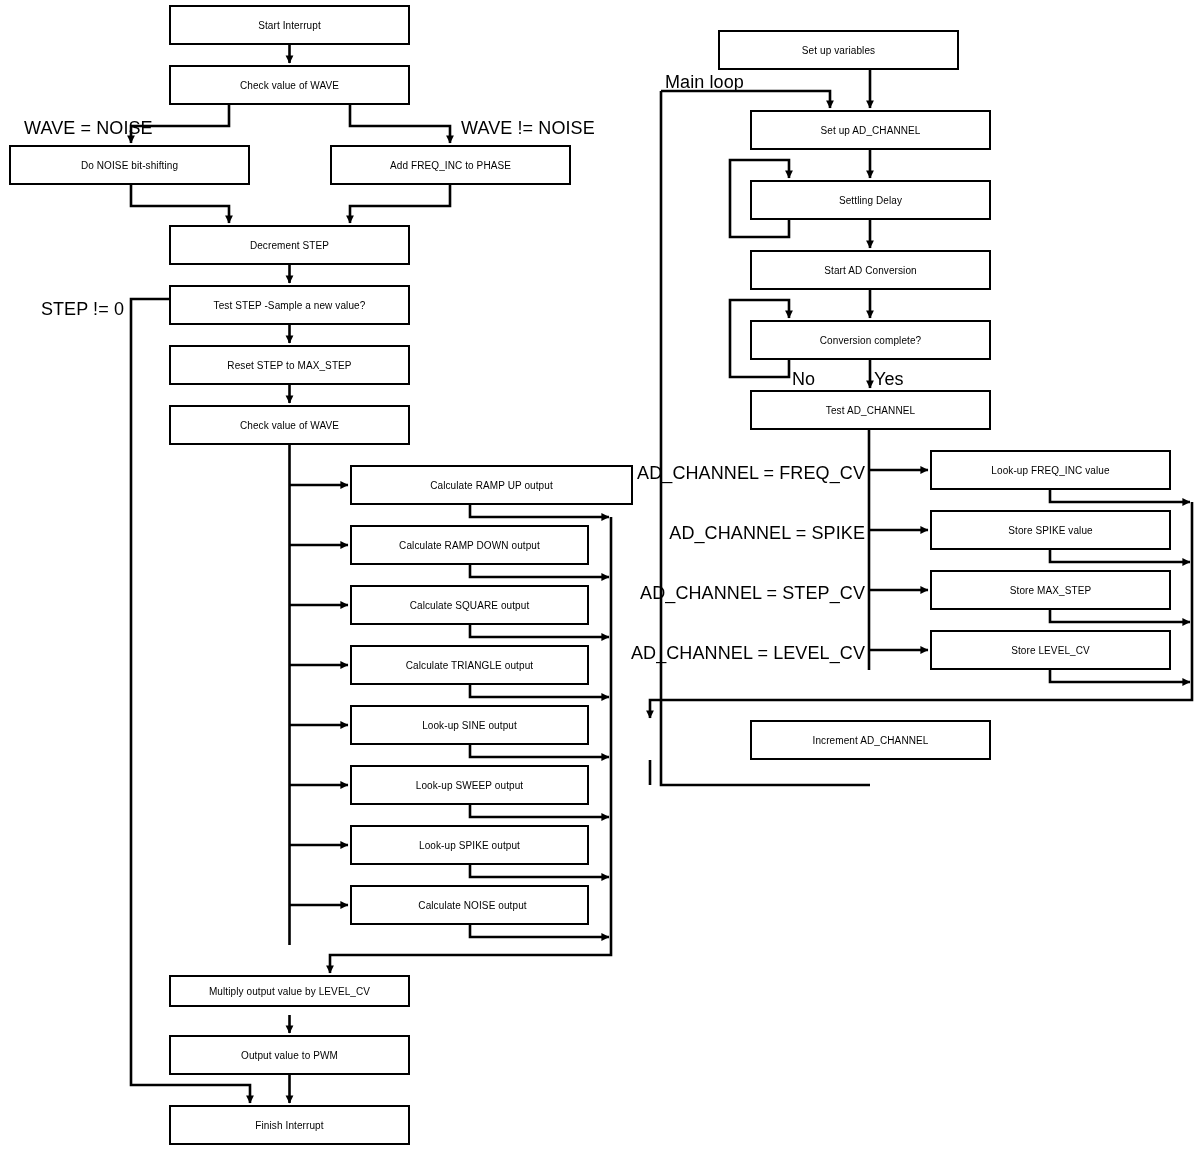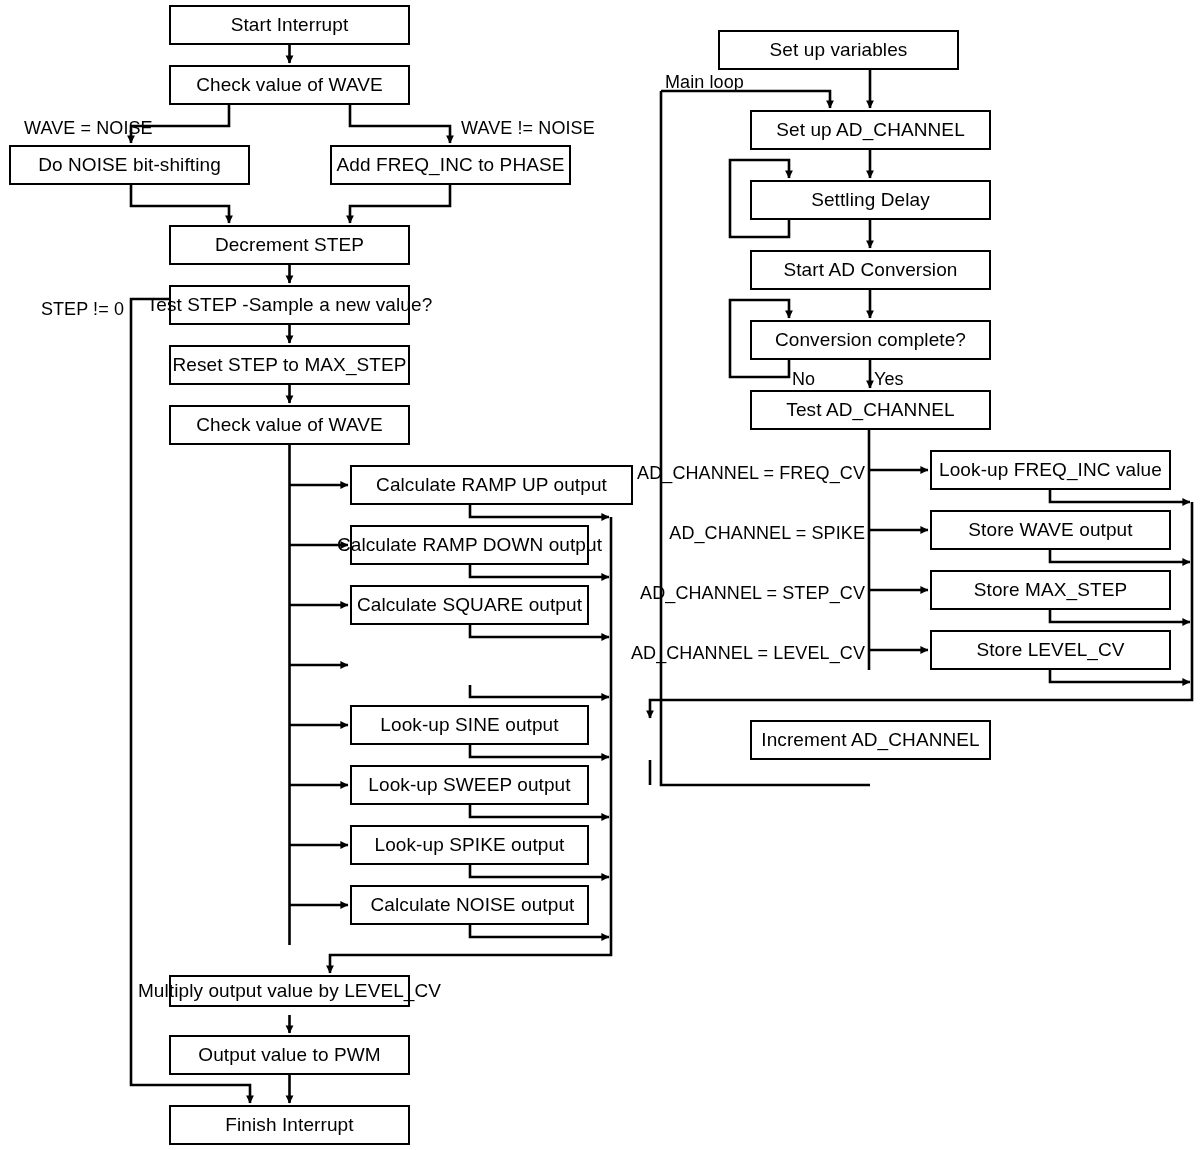--- a/index.html
+++ b/index.html
@@ -13,21 +13,21 @@
   }
   #wires{position:absolute;left:0;top:0;width:1200px;height:1150px;}
   .node{
     position:absolute;
     box-sizing:border-box;
     border:2px solid #000000;
     background:#ffffff;
     display:flex;
     align-items:center;
     justify-content:center;
-    font-size:19px;
+    font-size:10px;
     color:#000000;
     line-height:1.1;
     white-space:nowrap;
     letter-spacing:0.1px;
   }
   .elabel{
     position:absolute;
     font-size:18px;
     color:#000000;
     white-space:nowrap;
@@ -127,20 +127,21 @@
   <div class="node" style="left:9px;top:145px;width:241px;height:40px;">Do NOISE bit-shifting</div>
   <div class="node" style="left:330px;top:145px;width:241px;height:40px;">Add FREQ_INC to PHASE</div>
   <div class="node" style="left:169px;top:225px;width:241px;height:40px;">Decrement STEP</div>
   <div class="node" style="left:169px;top:285px;width:241px;height:40px;">Test STEP -Sample a new value?</div>
   <div class="node" style="left:169px;top:345px;width:241px;height:40px;">Reset STEP to MAX_STEP</div>
   <div class="node" style="left:169px;top:405px;width:241px;height:40px;">Check value of WAVE</div>
 
   <div class="node" style="left:350px;top:465px;width:283px;height:40px;">Calculate RAMP UP output</div>
   <div class="node" style="left:350px;top:525px;width:239px;height:40px;">Calculate RAMP DOWN output</div>
   <div class="node" style="left:350px;top:585px;width:239px;height:40px;">Calculate SQUARE output</div>
+  <div class="node" style="left:350px;top:645px;width:239px;height:40px;">Calculate TRIANGLE output</div>
   <div class="node" style="left:350px;top:705px;width:239px;height:40px;">Look-up SINE output</div>
   <div class="node" style="left:350px;top:765px;width:239px;height:40px;">Look-up SWEEP output</div>
   <div class="node" style="left:350px;top:825px;width:239px;height:40px;">Look-up SPIKE output</div>
   <div class="node" style="left:350px;top:885px;width:239px;height:40px;padding-left:6px;">Calculate NOISE output</div>
 
   <div class="node" style="left:169px;top:975px;width:241px;height:32px;">Multiply output value by LEVEL_CV</div>
   <div class="node" style="left:169px;top:1035px;width:241px;height:40px;">Output value to PWM</div>
   <div class="node" style="left:169px;top:1105px;width:241px;height:40px;">Finish Interrupt</div>
 
   <div class="elabel" style="left:24px;top:118px;">WAVE = NOISE</div>
@@ -148,21 +149,21 @@
   <div class="elabel r" style="left:124px;top:299px;">STEP != 0</div>
 
   <div class="node" style="left:718px;top:30px;width:241px;height:40px;">Set up variables</div>
   <div class="node" style="left:750px;top:110px;width:241px;height:40px;">Set up AD_CHANNEL</div>
   <div class="node" style="left:750px;top:180px;width:241px;height:40px;">Settling Delay</div>
   <div class="node" style="left:750px;top:250px;width:241px;height:40px;text-align:right;">Start AD Conversion</div>
   <div class="node" style="left:750px;top:320px;width:241px;height:40px;">Conversion complete?</div>
   <div class="node" style="left:750px;top:390px;width:241px;height:40px;">Test AD_CHANNEL</div>
 
   <div class="node" style="left:930px;top:450px;width:241px;height:40px;">Look-up FREQ_INC value</div>
-  <div class="node" style="left:930px;top:510px;width:241px;height:40px;">Store WAVE output</div>
+  <div class="node" style="left:930px;top:510px;width:241px;height:40px;">Store SPIKE value</div>
   <div class="node" style="left:930px;top:570px;width:241px;height:40px;">Store MAX_STEP</div>
   <div class="node" style="left:930px;top:630px;width:241px;height:40px;">Store LEVEL_CV</div>
 
   <div class="node" style="left:750px;top:720px;width:241px;height:40px;">Increment AD_CHANNEL</div>
 
   <div class="elabel" style="left:665px;top:72px;">Main loop</div>
   <div class="elabel" style="left:792px;top:369px;">No</div>
   <div class="elabel" style="left:874px;top:369px;">Yes</div>
   <div class="elabel r" style="left:865px;top:463px;">AD_CHANNEL = FREQ_CV</div>
   <div class="elabel r" style="left:865px;top:523px;">AD_CHANNEL = SPIKE</div>

